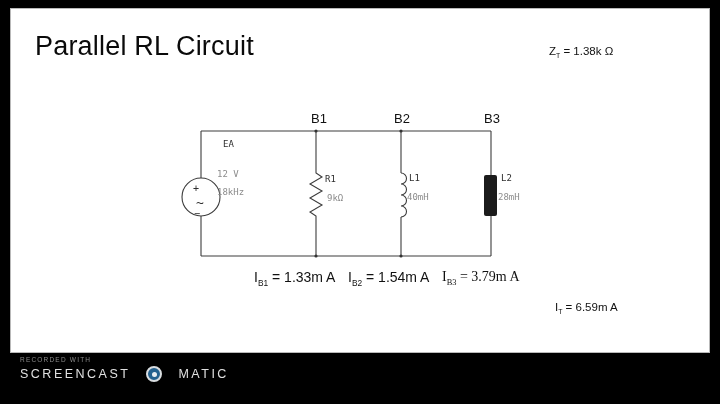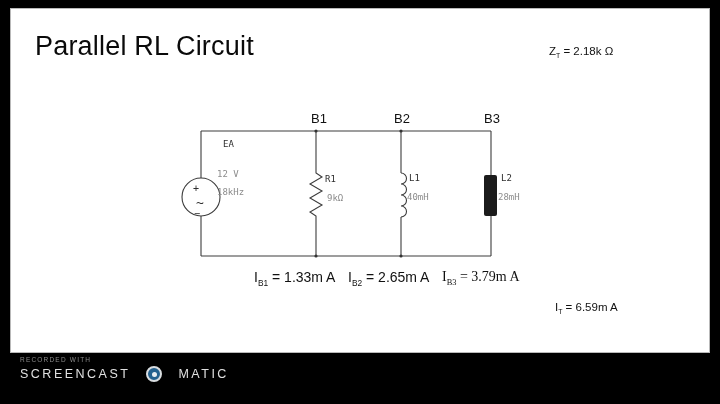--- a/index.html
+++ b/index.html
@@ -43,21 +43,21 @@
   }
   .wm-logo-dot { width:5px; height:5px; border-radius:50%; background:#e9eef1; }
 </style>
 </head>
 <body>
 
 <div class="slide">
 
   <div class="slide-title">Parallel RL Circuit</div>
 
-  <div class="annot zt"><span>Z</span><sub>T</sub><span> = 2.18k Ω</span></div>
+  <div class="annot zt"><span>Z</span><sub>T</sub><span> = 1.38k Ω</span></div>
 
   <svg class="circuit-svg" width="700" height="345" viewBox="0 0 700 345" xmlns="http://www.w3.org/2000/svg">
     <g stroke="#3c3c3c" stroke-width="1.1" fill="none">
       <line x1="190" y1="122" x2="480" y2="122"></line>
       <line x1="190" y1="247" x2="480" y2="247"></line>
       <line x1="190" y1="122" x2="190" y2="169"></line>
       <line x1="190" y1="207" x2="190" y2="247"></line>
       <circle cx="190" cy="188" r="19"></circle>
       <path d="M305 122 L305 164 L311 168 L299 175 L311 182 L299 189 L311 196 L299 203 L305 207 L305 247"></path>
       <path d="M390 122 L390 164 M390 208 L390 247"></path>
@@ -89,21 +89,21 @@
     </g>
     <g font-family="DejaVu Sans Mono, monospace" fill="#2e2e2e">
       <text x="182" y="183" font-size="10">+</text>
       <text x="185" y="198" font-size="13">~</text>
       <text x="183" y="208" font-size="10">−</text>
     </g>
   </svg>
 
   <div class="branch-current bc1"><span>I</span><sub>B1</sub><span> = 1.33m A</span></div>
 
-  <div class="branch-current bc2"><span>I</span><sub>B2</sub><span> = 2.65m A</span></div>
+  <div class="branch-current bc2"><span>I</span><sub>B2</sub><span> = 1.54m A</span></div>
 
   <div class="branch-current bc3"><span>I</span><sub>B3</sub><span> = 3.79m A</span></div>
 
   <div class="annot it"><span>I</span><sub>T</sub><span> = 6.59m A</span></div>
 
 </div>
 
 <div class="wm">
   <div class="wm-top">RECORDED WITH</div>
   <div class="wm-brand">

